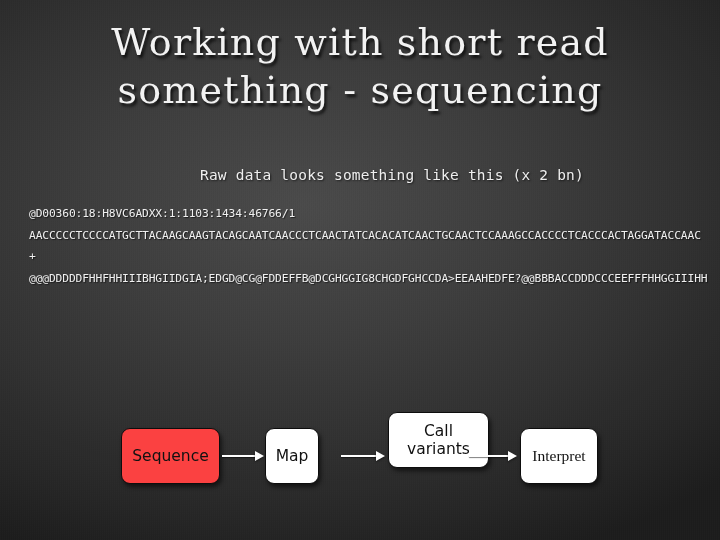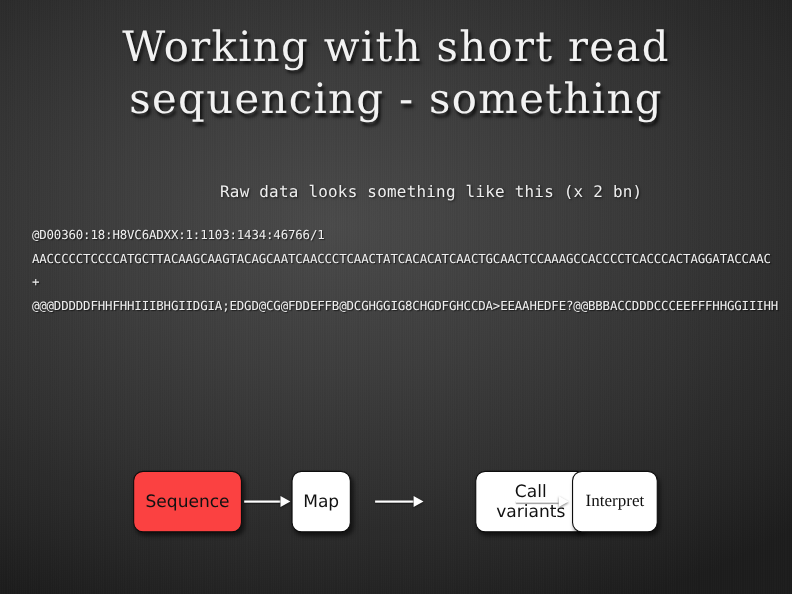--- a/index.html
+++ b/index.html
@@ -145,21 +145,21 @@
     filter: drop-shadow(0 1px 1px rgba(0,0,0,0.5));
   }
 </style>
 </head>
 <body>
 
 <div id="slide">
 
   <div class="title-block">
     <div class="title-line">Working with short read</div>
-    <div class="title-line">sequencing - something</div>
+    <div class="title-line">something - sequencing</div>
   </div>
 
   <div class="subtitle">Raw data looks something like this (x 2 bn)</div>
 
   <div class="fastq">
     <div class="fastq-line">@D00360:18:H8VC6ADXX:1:1103:1434:46766/1</div>
     <div class="fastq-line">AACCCCCTCCCCATGCTTACAAGCAAGTACAGCAATCAACCCTCAACTATCACACATCAACTGCAACTCCAAAGCCACCCCTCACCCACTAGGATACCAAC</div>
     <div class="fastq-line">+</div>
     <div class="fastq-line">@@@DDDDDFHHFHHIIIBHGIIDGIA;EDGD@CG@FDDEFFB@DCGHGGIG8CHGDFGHCCDA&gt;EEAAHEDFE?@@BBBACCDDDCCCEEFFFHHGGIIIHH</div>
   </div>
@@ -177,21 +177,21 @@
 
     <div class="fbox" style="left:265px; top:428px; width:54px; height:56px;">
       <span>Map</span>
     </div>
 
     <div class="arrow" style="left:341px; top:451px; width:44px;">
       <div class="shaft"></div>
       <div class="head"></div>
     </div>
 
-    <div class="fbox" style="left:388px; top:428px; width:101px; height:56px; flex-direction:column;margin-left:44px;">
+    <div class="fbox" style="left:388px; top:412px; width:101px; height:56px; flex-direction:column;">
       <span>Call</span>
       <span>variants</span>
     </div>
 
     <div class="arrow" style="left:469px; top:451px; width:48px;">
       <div class="shaft"></div>
       <div class="head"></div>
     </div>
 
     <div class="fbox" style="left:520px; top:428px; width:78px; height:56px;font-family:Liberation Serif, serif;">

